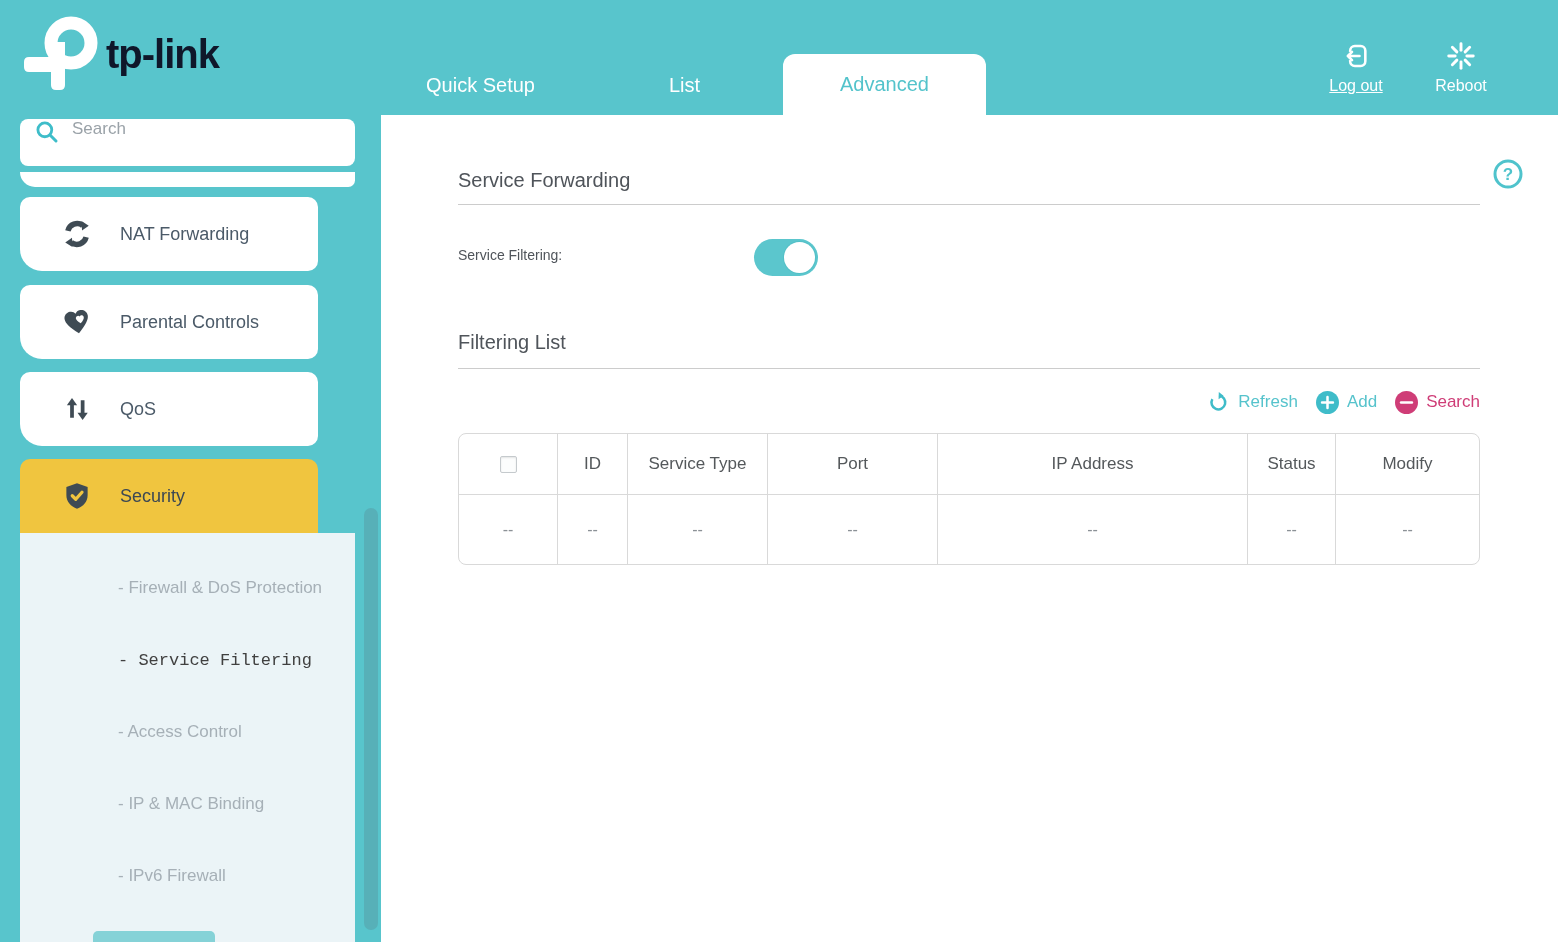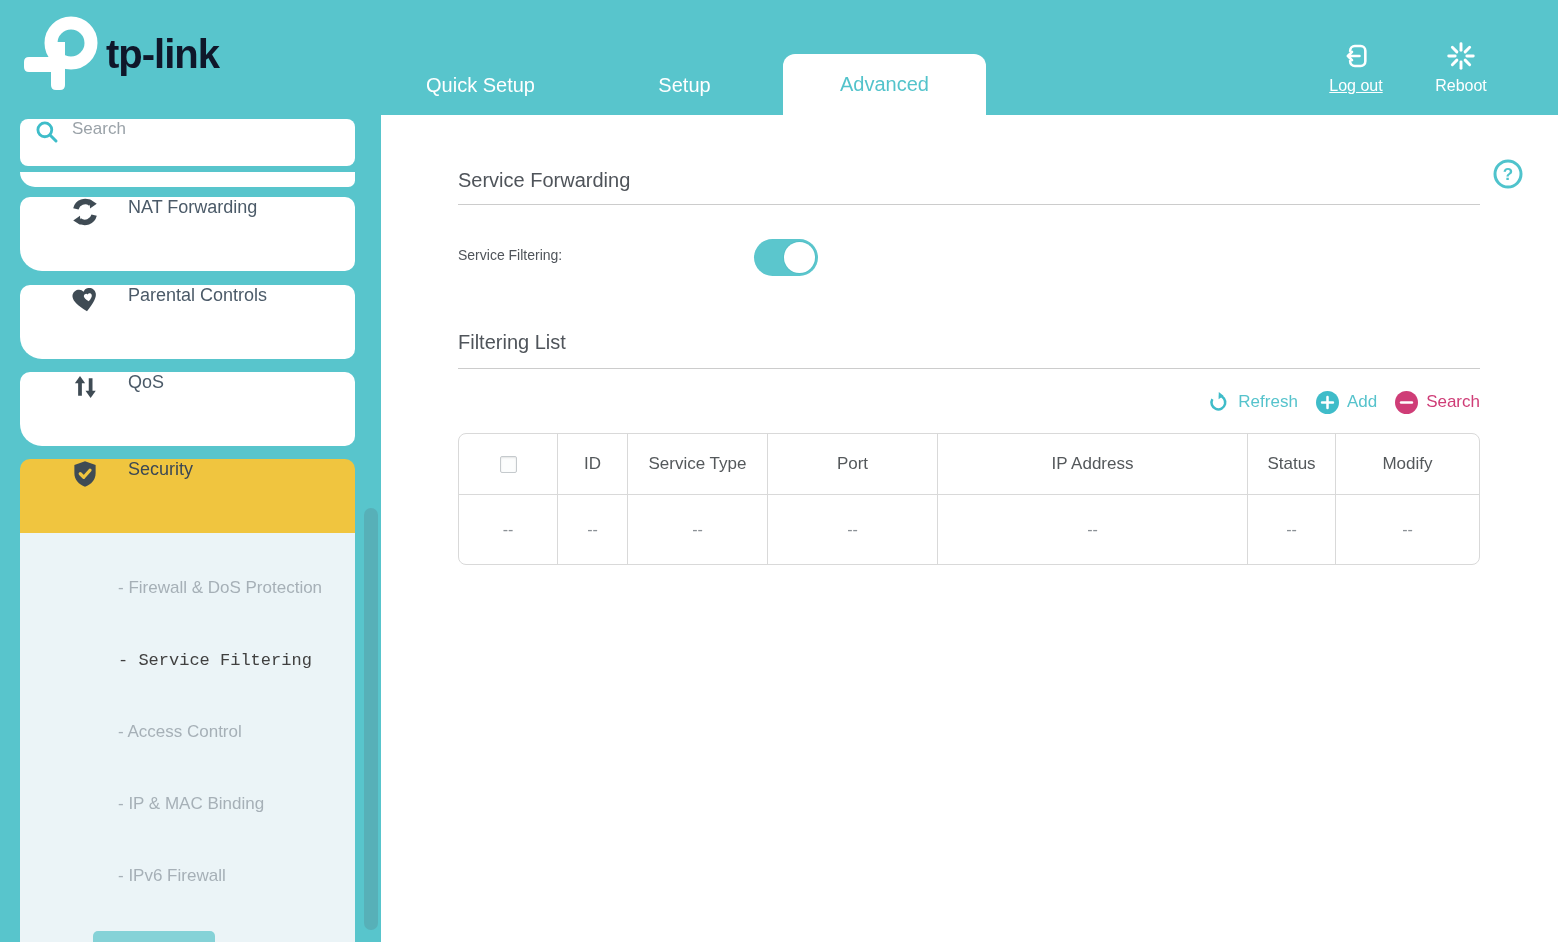--- a/index.html
+++ b/index.html
@@ -27,22 +27,22 @@
   .hdr-reboot { left:1426px; width:70px; }
   
   .sidebar-bg { position:absolute; left:0; top:115px; width:381px; height:827px; background:#58c5cc; }
   .search-box { position:absolute; left:20px; top:119px; width:335px; height:47px; background:#fff;
          border-radius:8px; display:flex; align-items:flex-start; padding-left:14px; }
   .search-box input { border:none; outline:none; font-size:17px; color:#555; margin-left:12px; width:250px;
          font-family:"Liberation Sans", sans-serif; background:transparent; }
   .search-box input::placeholder { color:#9aa2a8; }
   .partial-item { position:absolute; left:20px; top:172px; width:335px; height:15px; background:#fff;
          border-radius:0 0 8px 18px; }
-  .nav-item { position:absolute; left:20px; width:335px; height:74px; background:#fff;
-         border-radius:10px 10px 10px 22px; display:flex; align-items:flex-start; cursor:pointer;padding-left:8px; }
+  .nav-item { position:absolute; left:20px; width:298px; height:74px; background:#fff;
+         border-radius:10px 10px 10px 22px; display:flex; align-items:center; cursor:pointer; }
   .nav-item .nav-icon { margin-left:42px; width:30px; height:30px; flex:none; display:flex; }
   .nav-item .nav-label { margin-left:28px; font-size:18px; color:#4b5a68; }
   .nav-nat { top:197px; } .nav-parental { top:285px; } .nav-qos { top:372px; }
   .nav-security { top:459px; background:#f0c53f; border-radius:10px 10px 0 0; }
   .nav-security .nav-label { color:#3c4854; }
   .submenu { position:absolute; left:20px; top:533px; width:335px; height:440px; background:#ebf4f7;
          border-radius:0 0 10px 22px; padding-top:19px; }
   .submenu-item { height:72px; display:flex; align-items:center; padding-left:98px; font-size:17px;
          color:#a6b0b7; cursor:pointer; }
   .submenu-item.active { color:#404040;font-family:Liberation Mono, monospace; }
@@ -89,21 +89,21 @@
     <div class="logo">
       <svg width="84" height="86" viewBox="0 0 84 84">
         <circle cx="53" cy="31" r="20" fill="none" stroke="#ffffff" stroke-width="13"></circle>
         <path d="M33 30 h14 v43 q0 5 -5 5 h-4 q-5 0 -5 -5 Z" fill="#ffffff"></path>
         <path d="M34 45 h-23 q-5 0 -5 5 v5 q0 5 5 5 h23 Z" fill="#ffffff"></path>
       </svg>
       <span class="logo-text">tp-link</span>
     </div>
 
     <div class="tab tab-quick">Quick Setup</div>
-    <div class="tab tab-basic">Setup</div>
+    <div class="tab tab-basic">List</div>
     <div class="tab-advanced">
       <span>Advanced</span>
     </div>
 
     <div class="hdr-action hdr-logout">
       <svg width="28" height="28" viewBox="0 0 24 24">
         <rect x="7" y="3.5" width="13" height="17" rx="4" fill="none" stroke="#ffffff" stroke-width="2.2"></rect>
         <line x1="7" y1="8.5" x2="7" y2="15.5" stroke="#58c5cc" stroke-width="3.4"></line>
         <path d="M15 12 H5 M8.6 8.4 L5 12 L8.6 15.6" fill="none" stroke="#ffffff" stroke-width="2.2" stroke-linecap="round" stroke-linejoin="round"></path>
       </svg>

